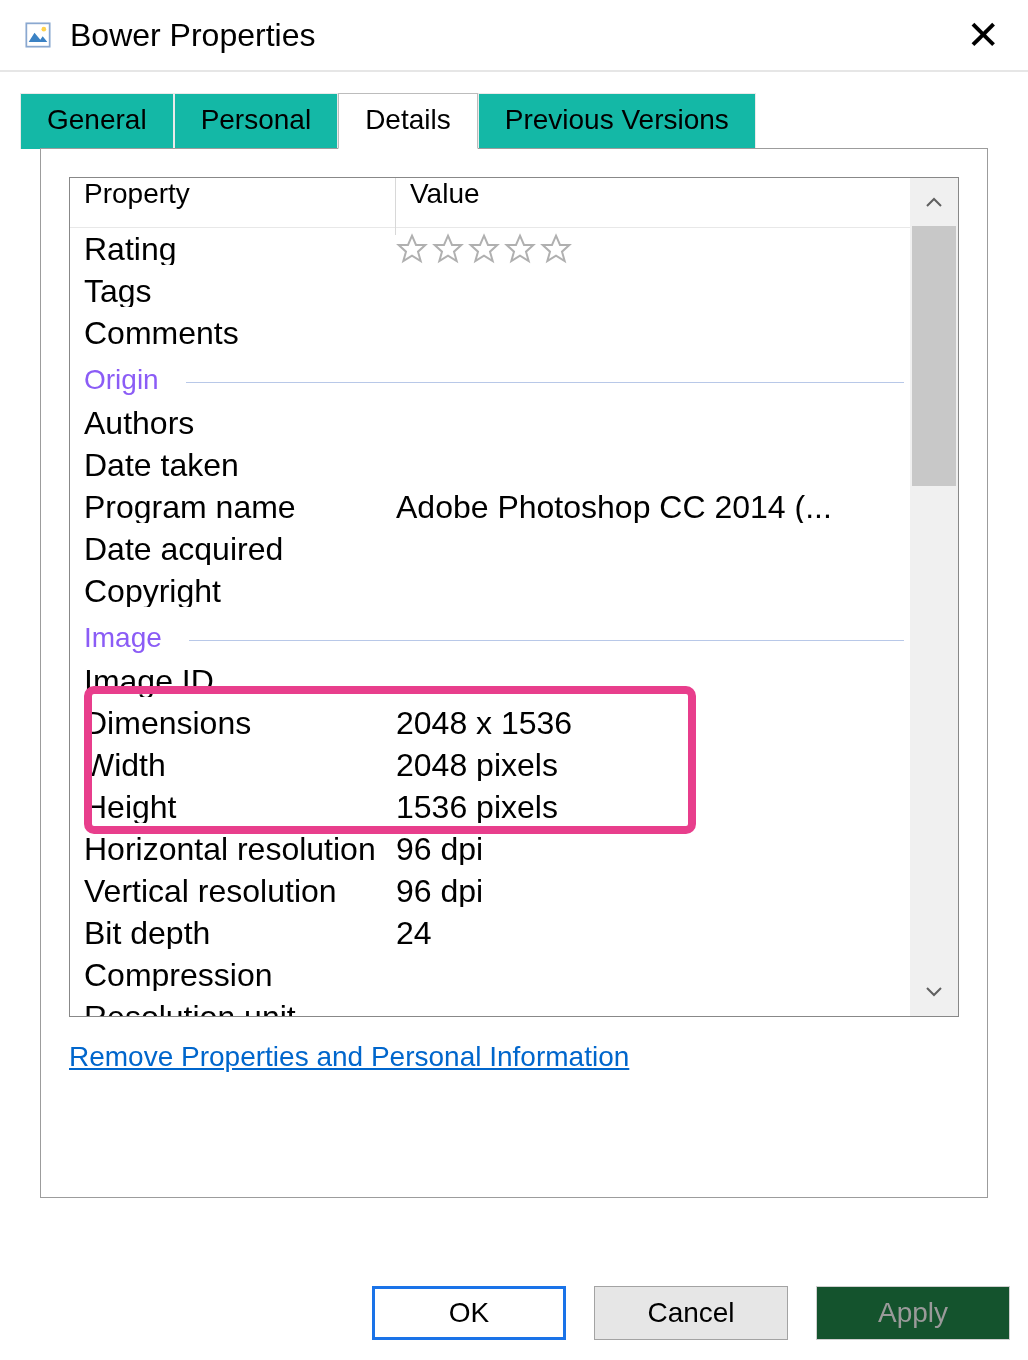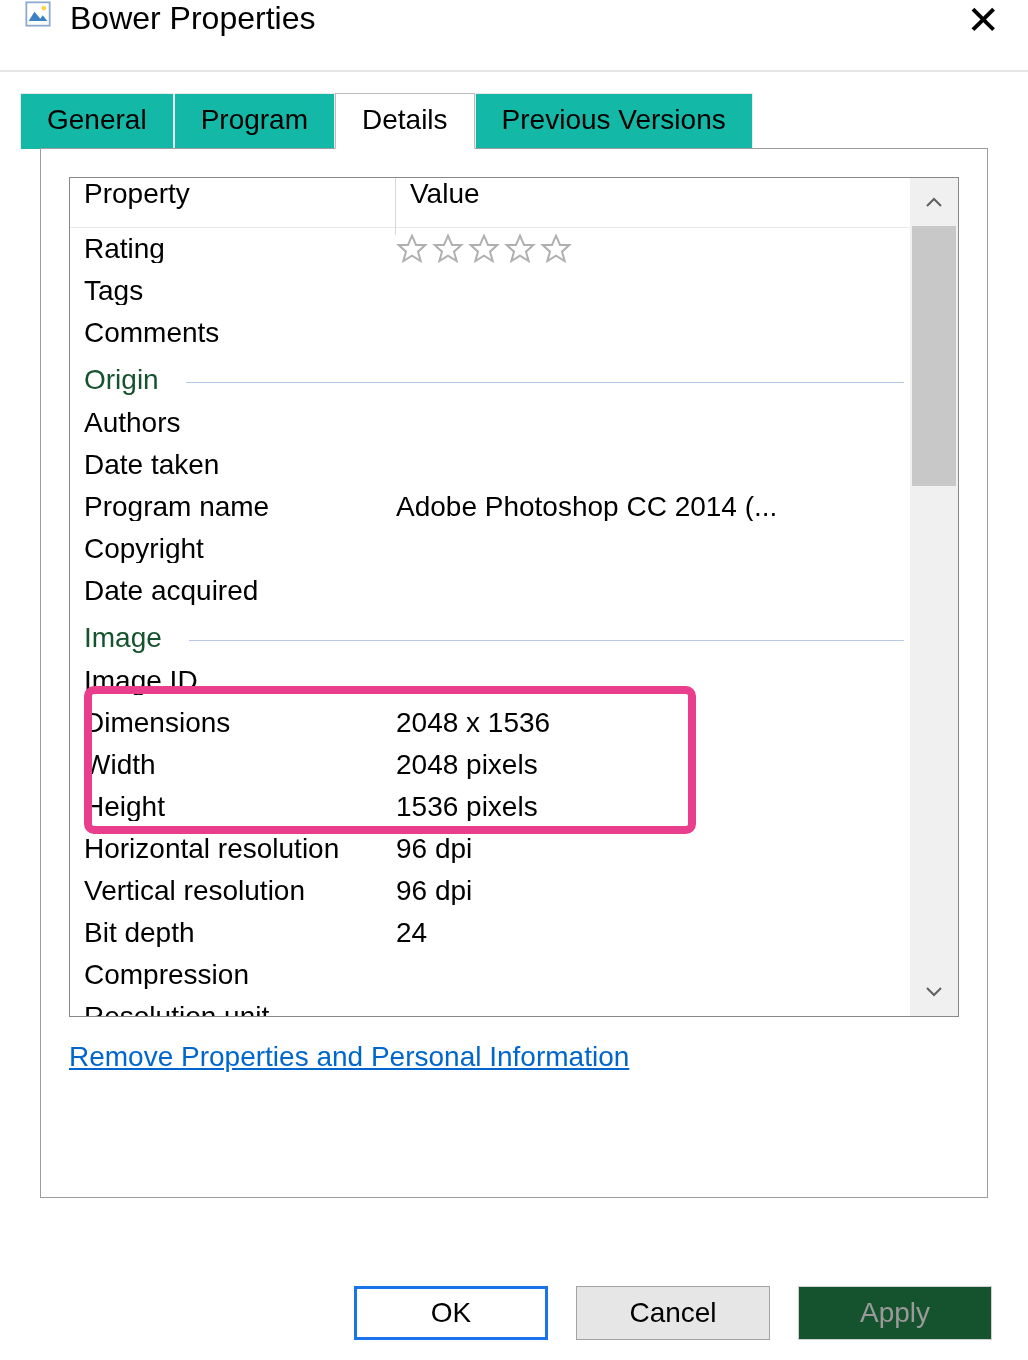--- a/index.html
+++ b/index.html
@@ -8,21 +8,21 @@
     width: 1028px; height: 1360px;
     font-family: "Segoe UI", Tahoma, sans-serif;
     background: #fff;
     color: #000;
     overflow: hidden;
   }
 
   
   .titlebar {
     display: flex;
-    align-items: flex-start;
+    align-items: center;
     height: 72px;
     padding: 0 24px 0 24px;
     border-bottom: 2px solid #e6e6e6;
     background: #fff;
   }
   .title-icon {
     width: 28px; height: 28px;
     margin-right: 18px;
     display: flex; align-items: center; justify-content: center;
   }
@@ -99,41 +99,41 @@
   .lv-header .sb-space { width: 48px; }
 
   .lv-body {
     position: absolute;
     left: 0; right: 48px; top: 50px; bottom: 0;
     overflow: hidden;
   }
   .row {
     display: flex;
     align-items: center;
-    font-size: 28px;
+    font-size: 32px;
     line-height: 1.0;
     min-height: 42px;
     padding: 2px 0;
   }
   .row .pcol {
     width: 326px;
     padding-left: 14px;
     white-space: nowrap;
     overflow: hidden;
   }
   .row .vcol {
     flex: 1;
     white-space: nowrap;
     overflow: hidden;
   }
   .section {
     display: flex;
     align-items: center;
     font-size: 28px;
-    color: #14532d;
+    color: #8b5cf6;
     padding: 10px 0 6px 14px;
     gap: 27px;
     justify-content: flex-end;
   }
   .section .secline {
     flex: 1;
     border-top: 1px solid #b8c8e8;
     margin-right: 6px;
     height: 1px;
     margin-top: 4px;
@@ -195,21 +195,21 @@
     color: #0066cc;
   }
 
   
   .footer {
     position: absolute;
     left: 0; right: 0; bottom: 20px;
     display: flex;
     justify-content: flex-end;
     gap: 28px;
-    padding-right: 36px;
+    padding-right: 18px;
   }
   .btn {
     width: 194px;
     height: 54px;
     font-size: 28px;
     display: flex; align-items: center; justify-content: center;
     background: #e6e6e6;
     border: 1px solid #a3a3a3;
   }
   .btn.ok {
@@ -233,21 +233,21 @@
       <circle cx="17" cy="7" r="2" fill="#ffd24d"></circle>
     </svg>
   </span>
   <span class="title-text">Bower Properties</span>
   <span class="close-x">✕</span>
 </div>
 
 <div class="tabstrip-area">
   <div class="tabstrip">
     <div class="tab">General</div>
-    <div class="tab">Program</div>
+    <div class="tab">Personal</div>
     <div class="tab active">Details</div>
     <div class="tab">Previous Versions</div>
   </div>
 
   <div class="panel">
 
     <div class="listview">
 
       <div class="lv-header">
         <div class="lv-hcol prop">Property</div>
@@ -300,25 +300,25 @@
         </div>
         <div class="row">
           <div class="pcol">Date taken</div>
           <div class="vcol"></div>
         </div>
         <div class="row">
           <div class="pcol">Program name</div>
           <div class="vcol">Adobe Photoshop CC 2014 (...</div>
         </div>
         <div class="row">
+          <div class="pcol">Date acquired</div>
+          <div class="vcol"></div>
+        </div>
+        <div class="row">
           <div class="pcol">Copyright</div>
-          <div class="vcol"></div>
-        </div>
-        <div class="row">
-          <div class="pcol">Date acquired</div>
           <div class="vcol"></div>
         </div>
 
         <div class="section">
           <span>Image</span>
           <span class="secline"></span>
         </div>
 
         <div class="row" style="height:34px; overflow:hidden;">
           <div class="pcol">Image ID</div>

